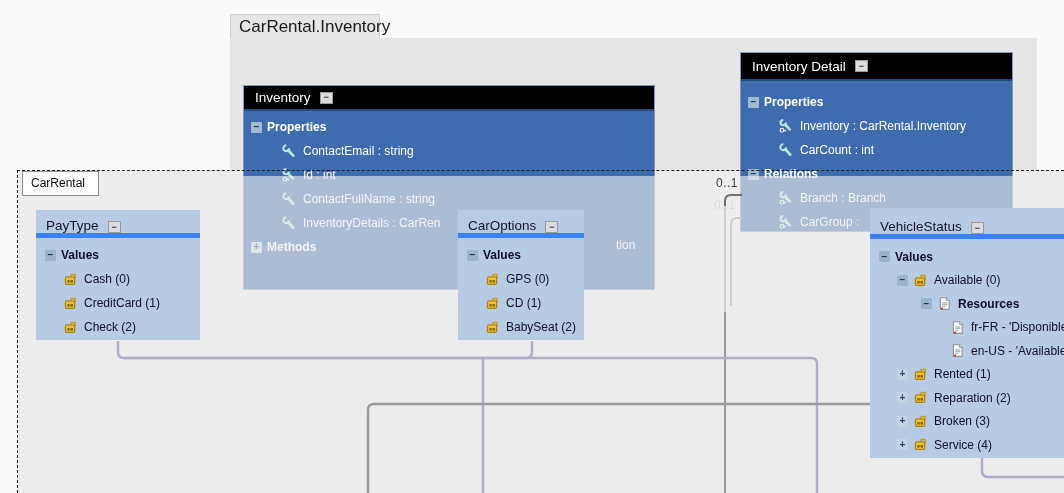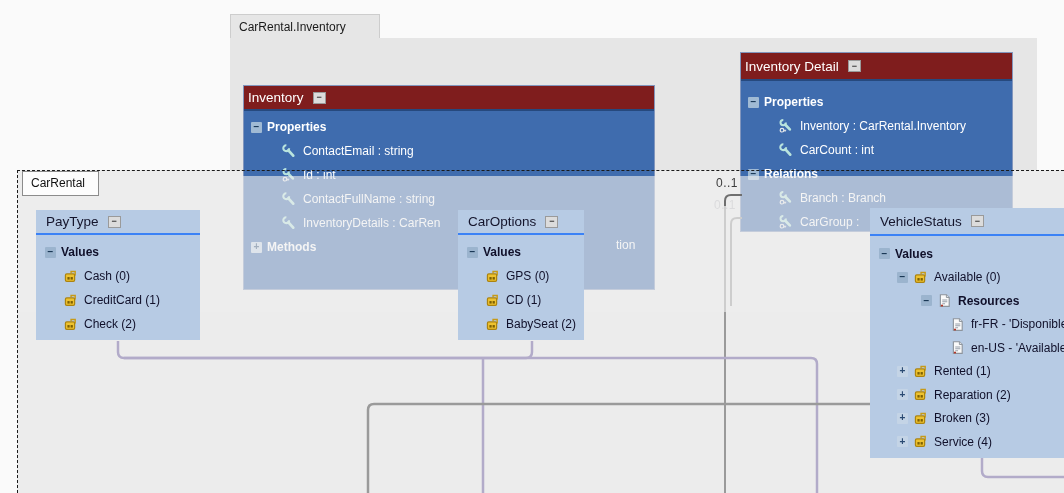--- a/index.html
+++ b/index.html
@@ -7,50 +7,50 @@
          font-family:"Liberation Sans",sans-serif;background:#fafafa;}
 
   
   .z0{z-index:0}.z1{z-index:1}.z2{z-index:2}.z3{z-index:3}.z4{z-index:4}.z5{z-index:5}.z6{z-index:6}
   .abs{position:absolute;}
   svg.layer{position:absolute;left:0;top:0;width:1064px;height:493px;pointer-events:none;}
 
   
   #ns-tab{left:230px;top:14px;width:150px;height:25px;background:#e6e6e6;
           border:1px solid #cdcdcd;border-bottom:none;box-sizing:border-box;
-          font-size:12px;color:#1a1a1a;line-height:24px;padding-left:8px;}
+          font-size:17px;color:#1a1a1a;line-height:24px;padding-left:8px;}
   #ns-body{left:230px;top:38px;width:807px;height:272px;background:#e6e6e6;}
 
   
   #cr-base{left:17px;top:170px;width:1047px;height:323px;background:#ececec;}
   #cr-wash{left:17px;top:176px;width:1047px;height:136px;background:rgba(238,238,238,0.62);}
   #dash-top{left:17px;top:170px;width:1047px;height:0;border-top:1px dashed #1b1b1b;}
   #dash-left{left:17px;top:170px;width:0;height:323px;border-left:1px dashed #1b1b1b;}
   #cr-tab{left:22px;top:171px;width:77px;height:25px;background:#fdfdfd;border:1px solid #8c8c8c;
           box-sizing:border-box;font-size:12px;color:#111;line-height:23px;padding-left:8px;}
 
   
   .entity{position:absolute;background:#3f6cae;border:1px solid #8296bd;box-sizing:border-box;}
-  .entity .hdr{display:flex;align-items:center;background:#7f1d1d;border-bottom:2px solid #26497e;
-               padding-left:4px;color:#fff;font-size:13.5px;}
+  .entity .hdr{display:flex;align-items:center;background:#000000;border-bottom:2px solid #26497e;
+               padding-left:11px;color:#fff;font-size:13.5px;}
   #box-inventory{left:243px;top:85px;width:412px;height:205px;}
   #box-inventory .hdr{height:23px;}
   #box-inventory-detail{left:740px;top:52px;width:273px;height:180px;}
   #box-inventory-detail .hdr{height:26px;}
   .entity .rows{padding-top:4px;}
   #box-inventory-detail .rows{padding-top:9px;}
   .entity .row{display:flex;align-items:center;height:24px;font-size:12px;color:#fff;white-space:nowrap;}
   .entity .row.lv0{padding-left:7px;}
   .entity .row.lv1{padding-left:37px;}
   .row.b{font-weight:bold;}
 
   
   .enum{position:absolute;background:#b7cbe4;box-sizing:border-box;}
-  .enum .hdr{display:flex;align-items:center;padding-left:10px;color:#14142b;font-size:13.5px;
-             border-bottom:2px solid #3b82f6;}
+  .enum .hdr{display:flex;align-items:flex-end;padding-left:10px;color:#14142b;font-size:13.5px;
+             border-bottom:5px solid #3b82f6;}
   .enum .row{display:flex;align-items:center;height:24px;font-size:12px;color:#10102a;white-space:nowrap;}
   .enum .row.lv0{padding-left:9px;}
   .enum .row.lv1{padding-left:27px;}
   .enum .row.lv2{padding-left:51px;}
   .enum .row.lv3{padding-left:80px;}
   #box-paytype{left:36px;top:210px;width:164px;height:130px;}
   #box-paytype .hdr{height:23px;}
   #box-caroptions{left:458px;top:210px;width:126px;height:130px;}
   #box-caroptions .hdr{height:23px;}
   #box-vehiclestatus{left:870px;top:208px;width:230px;height:250px;}

